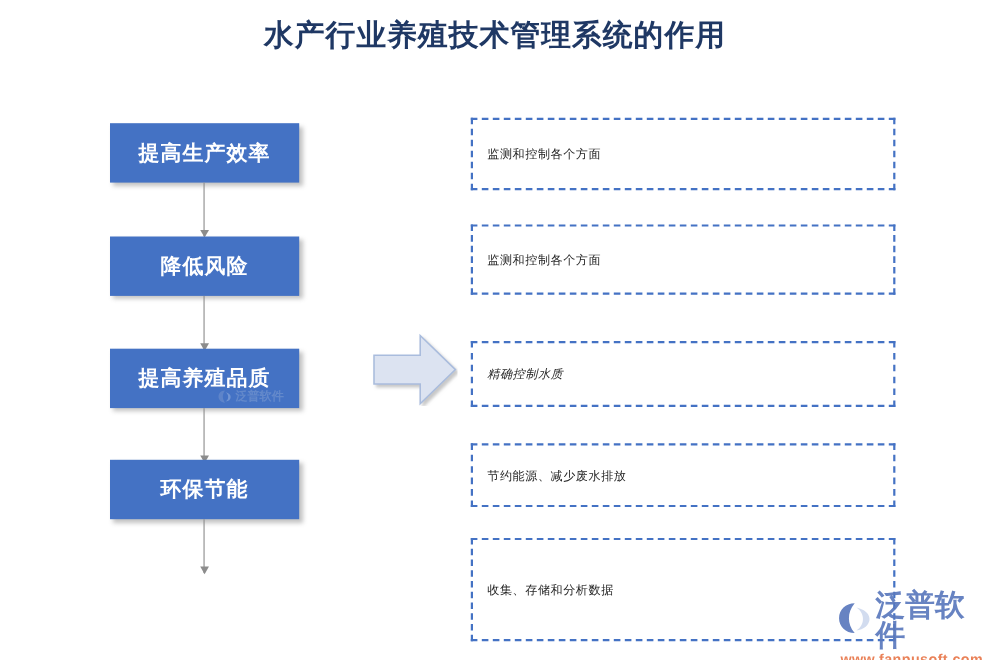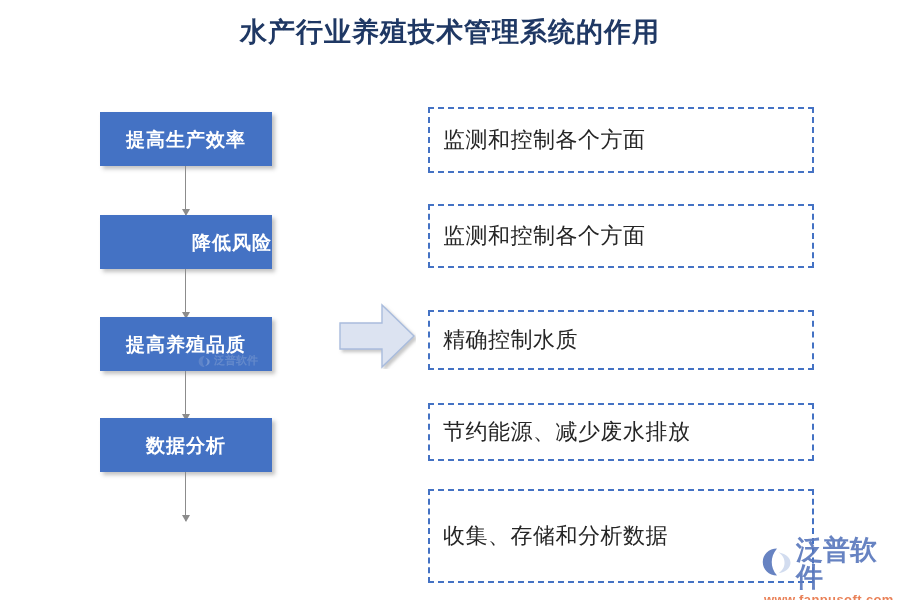--- a/index.html
+++ b/index.html
@@ -59,21 +59,21 @@
   .flow-box-label {
     color: #ffffff;
     font-size: 19px;
     font-family: "Liberation Serif", "DejaVu Serif", serif;
     letter-spacing: 1px;
     line-height: 1;
     font-weight: bold;
   }
 
   .flow-box.b0 { top: 0px; }
-  .flow-box.b1 { top: 103px; justify-content: flex-end; }
+  .flow-box.b1 { top: 103px; }
   .flow-box.b2 { top: 205px; }
   .flow-box.b3 { top: 306px; }
   .flow-box.b4 { top: 408px; }
 
   
   .connector {
     position: absolute;
     left: 85px;
     width: 1px;
     height: 49px;
@@ -115,28 +115,28 @@
     position: absolute;
     left: 0;
     width: 386px;
     border: 2px dashed #4472c4;
     box-sizing: border-box;
     display: flex;
     align-items: center;
   }
   .detail-box-label {
     color: #262626;
-    font-size: 22px;
+    font-size: 11px;
     padding-left: 13px;
     font-family: "Liberation Serif", "DejaVu Serif", serif;
     letter-spacing: 0.5px;
   }
   .detail-box.d0 { top: 0px;   height: 66px; }
   .detail-box.d1 { top: 97px;  height: 64px; }
-  .detail-box.d2 { top: 203px; height: 60px; }
+  .detail-box.d2 { top: 203px; height: 60px; font-style: italic; }
   .detail-box.d3 { top: 296px; height: 58px; }
   .detail-box.d4 { top: 382px; height: 94px; }
 
   
   .watermark {
     position: absolute;
     pointer-events: none;
     user-select: none;
   }
   #watermark-center {
@@ -212,21 +212,21 @@
     </div>
 
     <div class="flow-box b2">
       <span class="flow-box-label">提高养殖品质</span>
     </div>
     <div class="connector c2">
       <div class="arrowhead"></div>
     </div>
 
     <div class="flow-box b3">
-      <span class="flow-box-label">数据分析</span>
+      <span class="flow-box-label">环保节能</span>
     </div>
     <div class="connector c3">
       <div class="arrowhead"></div>
     </div>
 
 
   </div>
 
   <div id="big-arrow">
     <svg width="78" height="66" viewBox="0 0 78 66" xmlns="http://www.w3.org/2000/svg">

